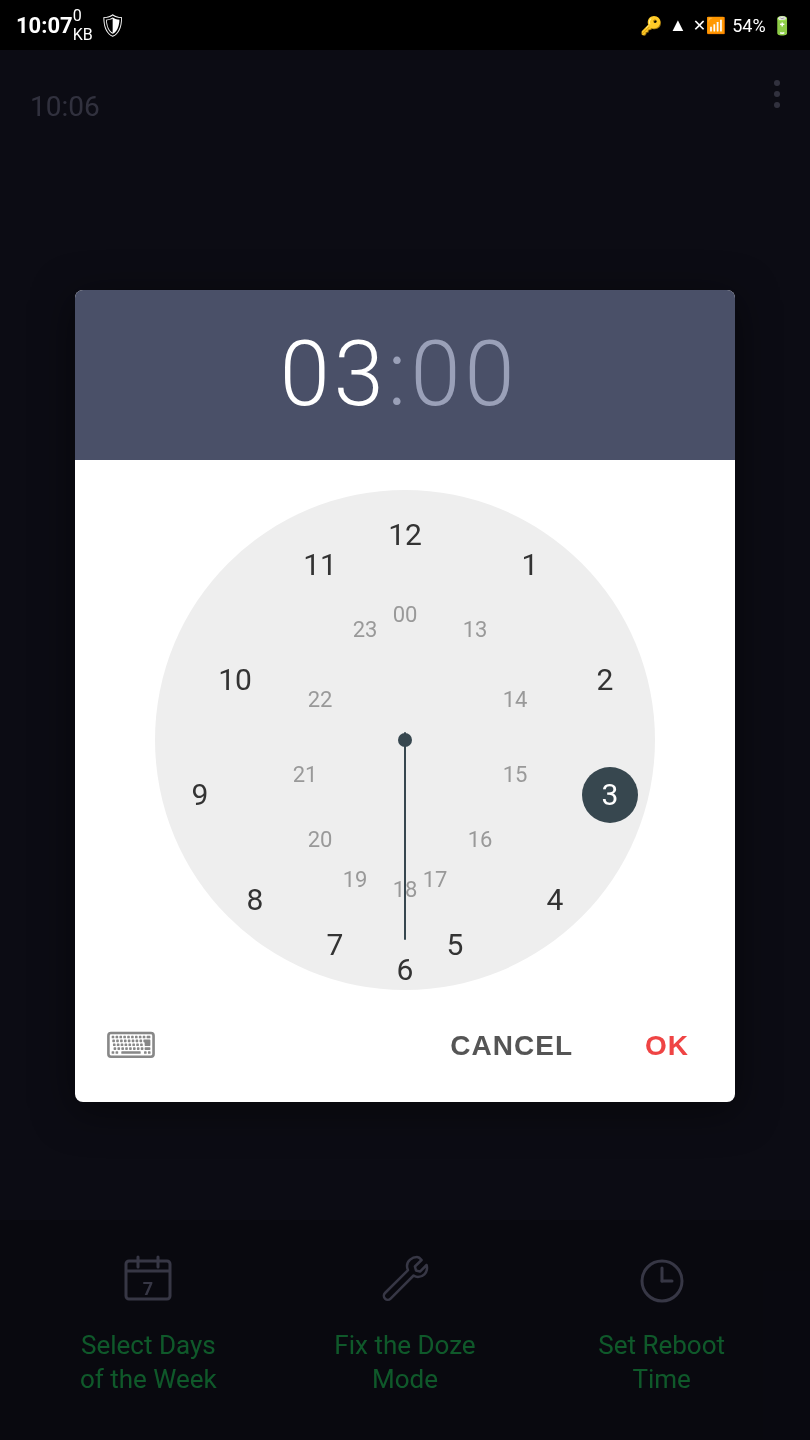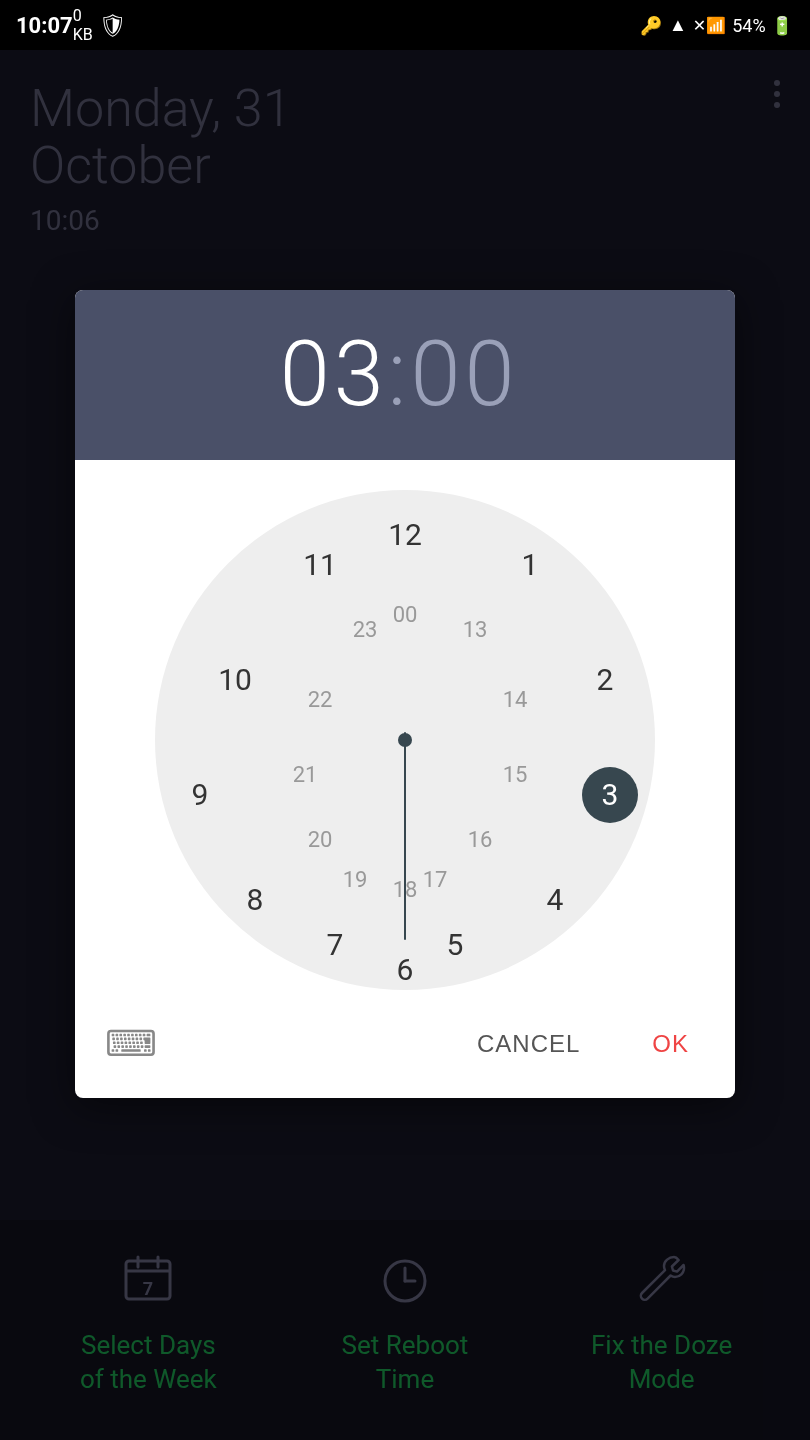--- a/index.html
+++ b/index.html
@@ -242,22 +242,22 @@
     .keyboard-icon {
       font-size: 36px;
       color: #888;
       cursor: pointer;
     }
     .dialog-buttons {
       display: flex;
       gap: 40px;
     }
     .btn-cancel, .btn-ok {
-      font-size: 24px;
-      font-weight: 400;
+      font-size: 28px;
+      font-weight: 700;
       letter-spacing: 1px;
       background: none;
       border: none;
       cursor: pointer;
       padding: 10px 16px;
     }
     .btn-cancel { color: #555; }
     .btn-ok { color: #ef4444; }
   </style>
 </head>
@@ -274,24 +274,20 @@
   <div class="status-right">
     <span>🔑</span>
     <span>▲</span>
     <span style="font-size:16px;">✕📶</span>
     <span class="battery-text">54%</span>
     <span>🔋</span>
   </div>
 </div>
 
 <div class="bg-content">
-  <div class="bg-date">
-    <span>Monday, 31</span><br>
-    <span>October</span>
-  </div>
   <div class="bg-time">10:06</div>
 </div>
 
 <div class="bg-more-icon">
   <div class="bg-more-dot"></div>
   <div class="bg-more-dot"></div>
   <div class="bg-more-dot"></div>
 </div>
 
 <div class="overlay"></div>
@@ -380,31 +376,31 @@
         <line x1="16" y1="4" x2="16" y2="14" stroke="#7a7a9a" stroke-width="3" stroke-linecap="round"></line>
         <line x1="36" y1="4" x2="36" y2="14" stroke="#7a7a9a" stroke-width="3" stroke-linecap="round"></line>
         <text x="26" y="42" text-anchor="middle" font-size="18" fill="#7a7a9a" font-weight="bold">7</text>
       </svg>
     </div>
     <div class="bottom-label" style="white-space:pre-line;">Select Days
 of the Week</div>
   </div>
   <div class="bottom-item">
     <div class="bottom-icon">
+      <svg width="56" height="52" viewBox="0 0 56 52" fill="none">
+        <path d="M40 4c-5 0-10 4-10 9 0 1.5.4 3 1 4.2L8 40a4 4 0 0 0 0 5.6 4 4 0 0 0 5.6 0l23-23.1C38 23.4 39.5 24 41 24c5 0 9-4 9-9 0-1-.1-2-.4-3l-6.6 6.6-4-1.1-1.1-4L44.6 7C43 5 41.5 4 40 4z" stroke="#7a7a9a" stroke-width="2.5" fill="none" stroke-linejoin="round"></path>
+      </svg>
+    </div>
+    <div class="bottom-label" style="white-space:pre-line;">Fix the Doze
+Mode</div>
+  </div>
+  <div class="bottom-item">
+    <div class="bottom-icon">
       <svg width="52" height="52" viewBox="0 0 52 52" fill="none">
         <circle cx="26" cy="28" r="20" stroke="#7a7a9a" stroke-width="3" fill="none"></circle>
         <line x1="26" y1="28" x2="26" y2="15" stroke="#7a7a9a" stroke-width="3" stroke-linecap="round"></line>
         <line x1="26" y1="28" x2="36" y2="28" stroke="#7a7a9a" stroke-width="3" stroke-linecap="round"></line>
       </svg>
     </div>
     <div class="bottom-label" style="white-space:pre-line;">Set Reboot
 Time</div>
   </div>
-  <div class="bottom-item">
-    <div class="bottom-icon">
-      <svg width="56" height="52" viewBox="0 0 56 52" fill="none">
-        <path d="M40 4c-5 0-10 4-10 9 0 1.5.4 3 1 4.2L8 40a4 4 0 0 0 0 5.6 4 4 0 0 0 5.6 0l23-23.1C38 23.4 39.5 24 41 24c5 0 9-4 9-9 0-1-.1-2-.4-3l-6.6 6.6-4-1.1-1.1-4L44.6 7C43 5 41.5 4 40 4z" stroke="#7a7a9a" stroke-width="2.5" fill="none" stroke-linejoin="round"></path>
-      </svg>
-    </div>
-    <div class="bottom-label" style="white-space:pre-line;">Fix the Doze
-Mode</div>
-  </div>
 </div>
 
 </body></html>

